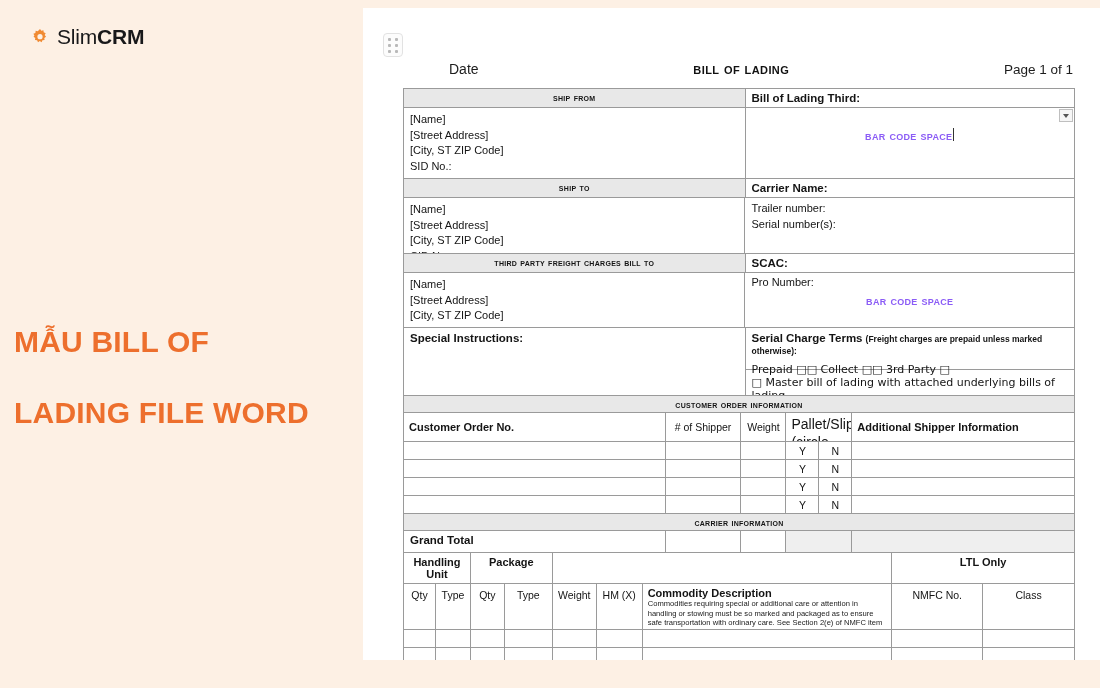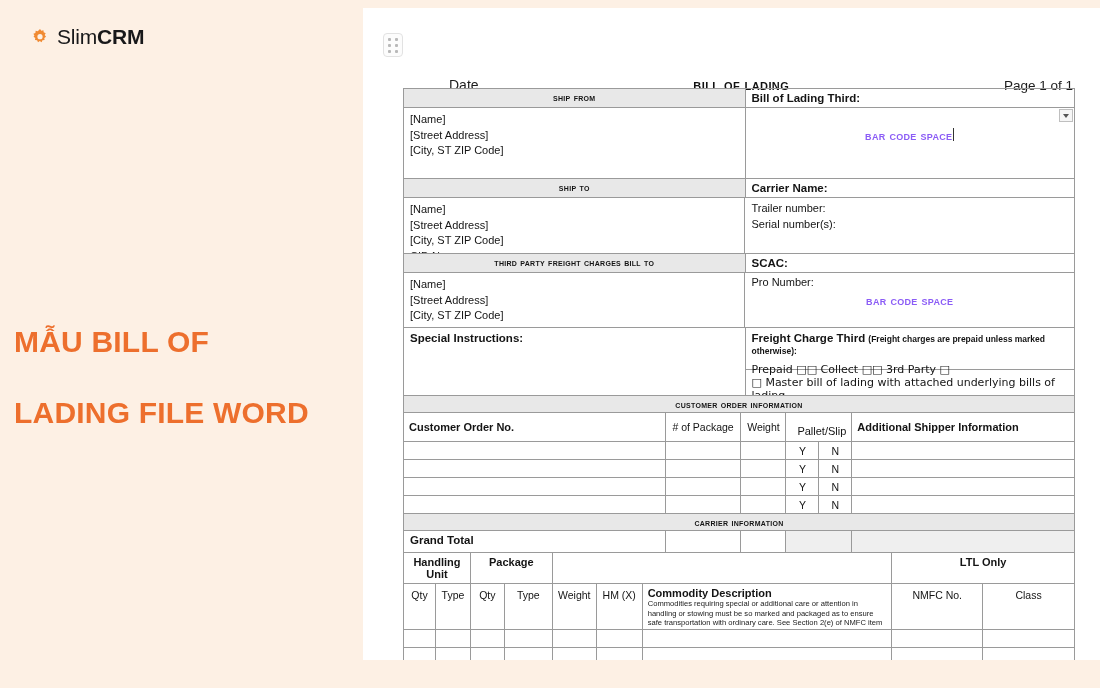--- a/index.html
+++ b/index.html
@@ -55,21 +55,21 @@
   }
   #drag-handle .dots {
     display: grid; grid-template-columns: 3px 3px; grid-gap: 3px 4px;
   }
   #drag-handle .dots i {
     display: block; width: 3px; height: 3px; background: #b9b9b9; border-radius: 1px;
   }
 
   
   #doc-header {
-    position: absolute; left: 40px; top: 68px; width: 672px;
+    position: absolute; left: 40px; top: 52px; width: 672px;
     height: 24px;
     display: flex; align-items: baseline;
   }
   #doc-header .date-lbl { font-size: 14px; color: #1c1c1c; margin-left: 46px; }
   #doc-header .title-main {
     flex: 1; text-align: center; font-size: 15px; color: #111;
     font-weight: 700; letter-spacing: 0.4px;
     font-variant: small-caps; text-transform: lowercase;
   }
   #doc-header .title-main::first-letter { font-size: 15px; }
@@ -189,20 +189,21 @@
     <div class="row">
       <div class="cell band sc" style="width:342px">Ship From</div>
       <div class="cell lbl-bold" style="width:330px">Bill of Lading Third:</div>
     </div>
 
     <div class="row">
       <div class="cell addr" style="width:342px;height:71px">
         <div>[Name]</div>
         <div>[Street Address]</div>
         <div>[City, ST ZIP Code]</div>
+        <div>SID No.:</div>
       </div>
       <div class="cell barcode-cell" style="width:330px;height:71px;padding-top:20px">
         <span class="barcode-txt">Bar Code Space</span>
           <span class="caret"></span>
         <span id="bol-dropdown">
             <span class="arr"></span>
           </span>
       </div>
     </div>
 
@@ -242,37 +243,37 @@
         </div>
       </div>
     </div>
 
     <div class="row">
       <div class="cell" style="width:342px;height:68px;padding:4px 6px">
         <div class="lbl-bold" style="padding:0">Special Instructions:</div>
       </div>
       <div class="cell" style="width:330px;height:68px;padding:0">
         <div style="border-bottom:1px solid #9a9a9a;padding:4px 6px 5px;height:42px">
-          <div><span class="fct-title">Freight Charge Third</span>
+          <div><span class="fct-title">Serial Charge Terms</span>
             <span class="fct-sub">(Freight charges are prepaid unless marked otherwise):</span></div>
           <div class="box-g" style="margin-top:7px;font-size:11px">Prepaid □□ Collect □□ 3rd Party □</div>
         </div>
         <div class="box-g" style="padding:6px 6px;font-size:11px">□ Master bill of lading with attached underlying bills of lading.</div>
       </div>
     </div>
 
     <div class="row">
       <div class="cell band sc" style="width:672px">Customer Order Information</div>
     </div>
 
     <div class="row">
       <div class="cell hdr-cell" style="width:262px;height:29px">Customer Order No.</div>
-      <div class="cell hdr-cell-c" style="width:76px;height:29px"># of Package</div>
+      <div class="cell hdr-cell-c" style="width:76px;height:29px"># of Shipper</div>
       <div class="cell hdr-cell-c" style="width:45px;height:29px">Weight</div>
-      <div class="cell" style="width:66px;height:29px;text-align:right;font-size:11px;padding-top:12px;line-height:1.25">
+      <div class="cell" style="width:66px;height:29px;text-align:left;font-size:14px;padding-top:3px;line-height:1.25">
         <div>Pallet/Slip</div>
         <div>(circle one)</div>
       </div>
       <div class="cell hdr-cell" style="width:223px;height:29px">Additional Shipper Information</div>
     </div>
 
     <div id="coi-rows">
         <div class="row">
           <div class="cell" style="width: 262px; height: 18px;"></div>
           <div class="cell" style="width: 76px; height: 18px;"></div>

